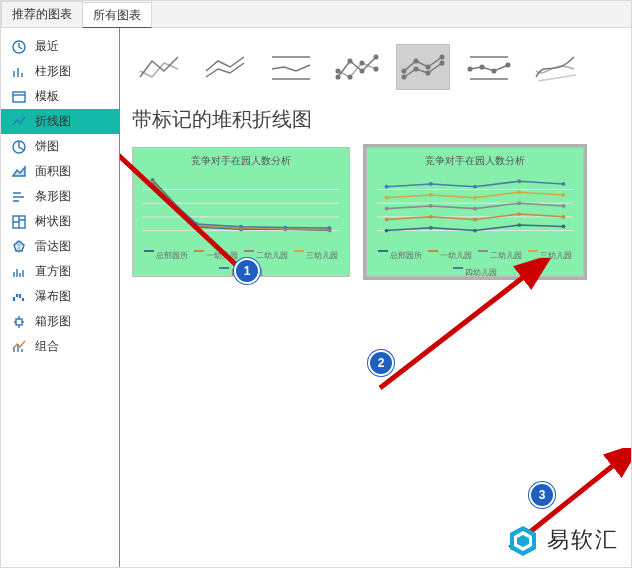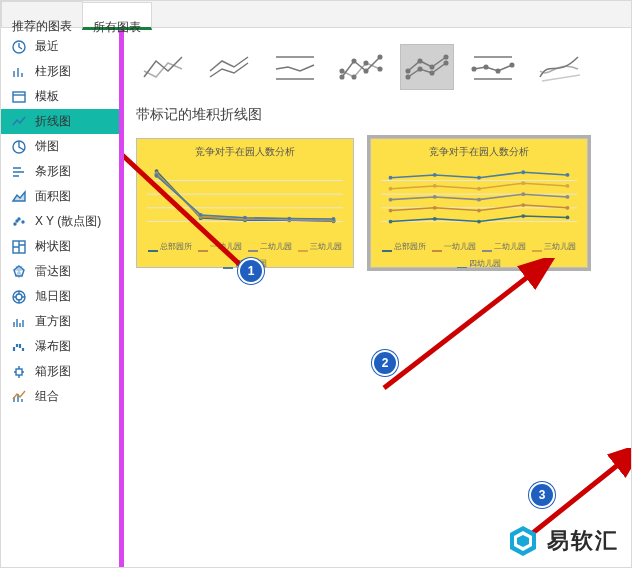--- a/index.html
+++ b/index.html
@@ -1,47 +1,47 @@
 <!DOCTYPE html>
 <html><head>
 <meta charset="utf-8">
 <style>
   html,body{margin:0;padding:0;font-family:"Microsoft YaHei","Segoe UI",sans-serif;font-size:12px;color:#333;background:#fff}
   .root{width:632px;height:568px;position:relative;border:1px solid #d9d9d9;box-sizing:border-box;overflow:hidden}
   
   .tabs{display:flex;border-bottom:1px solid #d9d9d9;background:#f3f3f3;height:26px}
-  .tab{padding:12px 10px;line-height:25px;border:1px solid #d9d9d9;border-bottom:none;margin-right:-1px;background:#f3f3f3;cursor:pointer}
-  .tab.active{background:#fff;border-bottom:3px solid #15803d;position:relative;top:1px}
+  .tab{padding:0 10px;line-height:25px;border:1px solid #d9d9d9;border-bottom:none;margin-right:-1px;background:#f3f3f3;cursor:pointer}
+  .tab.active{background:#fff;border-bottom:1px solid #15803d;position:relative;top:1px}
   
   .body{display:flex;height:calc(100% - 26px)}
-  .sidebar{width:118px;border-right:5px solid #d946ef;padding:6px 0;overflow:auto}
+  .sidebar{width:118px;border-right:1px solid #d946ef;padding:6px 0;overflow:auto}
   .sb-item{display:flex;align-items:center;gap:8px;padding:4px 10px;cursor:pointer;white-space:nowrap}
   .sb-item.selected{background:#14b8a6}
   .sb-icon{width:16px;height:16px;flex:0 0 16px;color:#2e75b6}
   .content{flex:1;padding:10px 12px;overflow:hidden;position:relative}
   
   .ribbon{display:flex;gap:12px;margin:6px 0 16px}
   .ribbon-item{width:52px;height:44px;display:flex;align-items:center;justify-content:center;cursor:pointer;border:1px solid transparent}
   .ribbon-item.selected{background:#d0d0d0;border:1px solid #bfbfbf}
   .ribbon-item svg{width:46px;height:36px}
-  .subtitle{font-size:14px;color:#444;margin:4px 0 14px}
+  .subtitle{font-size:20px;color:#444;margin:4px 0 14px}
   
   .previews{display:flex;gap:16px}
-  .preview{width:218px;height:130px;border:1px solid #bfbfbf;background:#fde047;padding:6px 4px;box-sizing:border-box;cursor:pointer}
+  .preview{width:218px;height:130px;border:1px solid #bfbfbf;background:#86efac;padding:6px 4px;box-sizing:border-box;cursor:pointer}
   .preview.selected{outline:3px solid #b0b0b0;outline-offset:0}
   .preview-title{text-align:center;font-size:10px;color:#555;margin-bottom:6px}
   .preview-plot{position:relative;height:72px;margin:0 6px}
   .preview-plot svg{width:100%;height:100%}
   .legend{display:flex;gap:6px;justify-content:center;font-size:8px;color:#6a6a6a;margin-top:4px;flex-wrap:wrap}
-  .legend span{display:flex;align-items:flex-end;gap:2px}
+  .legend span{display:flex;align-items:flex-start;gap:2px}
   .legend i{width:10px;height:2px;display:inline-block}
   
   .arrow{position:absolute;pointer-events:none}
   .badge{position:absolute;width:22px;height:22px;border-radius:50%;background:#1f5fbf;border:2px solid #fff;color:#fff;font-weight:bold;display:flex;align-items:center;justify-content:center;font-size:12px;box-shadow:0 0 0 1px #1f5fbf;pointer-events:none}
-  .watermark{position:absolute;right:12px;bottom:10px;display:flex;align-items:center;gap:8px;color:#2b2b2b;font-weight:700;font-size:22px;letter-spacing:2px}
+  .watermark{position:absolute;right:12px;bottom:10px;display:flex;align-items:flex-start;gap:8px;color:#2b2b2b;font-weight:400;font-size:22px;letter-spacing:2px}
   .watermark svg{width:32px;height:32px}
 </style>
 </head>
 <body>
 
 <div class="root">
   <div class="tabs">
     <div class="tab">推荐的图表</div>
     <div class="tab active">所有图表</div>
   </div>
@@ -76,60 +76,43 @@
         </div>
         <div class="sb-item">
           <span class="sb-icon"><svg viewBox="0 0 16 16" fill="none" stroke="currentColor" stroke-width="1.4">
               <circle cx="8" cy="8" r="6"></circle>
               <path d="M8 2v6l5 3"></path>
             </svg></span>
           <span>饼图</span>
         </div>
         <div class="sb-item">
           <span class="sb-icon"><svg viewBox="0 0 16 16" fill="none" stroke="currentColor" stroke-width="1.4">
+              <path d="M2 12l4-6 3 3 5-6v9H2z" fill="currentColor" fill-opacity=".25"></path>
+            </svg></span>
+          <span>面积图</span>
+        </div>
+        <div class="sb-item">
+          <span class="sb-icon"><svg viewBox="0 0 16 16" fill="none" stroke="currentColor" stroke-width="1.4">
               <path d="M2 4h8M2 8h11M2 12h6"></path>
             </svg></span>
           <span>条形图</span>
-        </div>
-        <div class="sb-item">
-          <span class="sb-icon"><svg viewBox="0 0 16 16" fill="none" stroke="currentColor" stroke-width="1.4">
-              <path d="M2 12l4-6 3 3 5-6v9H2z" fill="currentColor" fill-opacity=".25"></path>
-            </svg></span>
-          <span>面积图</span>
-        </div>
-        <div class="sb-item">
-          <span class="sb-icon"><svg viewBox="0 0 16 16" fill="none" stroke="currentColor" stroke-width="1.4">
-              <circle cx="4" cy="10" r="1" fill="currentColor"></circle>
-              <circle cx="8" cy="5" r="1" fill="currentColor"></circle>
-              <circle cx="12" cy="8" r="1" fill="currentColor"></circle>
-              <circle cx="6" cy="7" r="1" fill="currentColor"></circle>
-            </svg></span>
-          <span>X Y (散点图)</span>
         </div>
         <div class="sb-item">
           <span class="sb-icon"><svg viewBox="0 0 16 16" fill="none" stroke="currentColor" stroke-width="1.4">
               <rect x="2" y="2" width="12" height="12"></rect>
               <path d="M8 2v12M2 8h6M8 6h6"></path>
             </svg></span>
           <span>树状图</span>
         </div>
         <div class="sb-item">
           <span class="sb-icon"><svg viewBox="0 0 16 16" fill="none" stroke="currentColor" stroke-width="1.4">
               <path d="M8 2l5 4-2 6H5L3 6z"></path>
               <path d="M8 2v12M3 6l10 0M5 12l6-10M11 12L5 2" stroke-opacity=".4"></path>
             </svg></span>
           <span>雷达图</span>
-        </div>
-        <div class="sb-item">
-          <span class="sb-icon"><svg viewBox="0 0 16 16" fill="none" stroke="currentColor" stroke-width="1.4">
-              <circle cx="8" cy="8" r="6"></circle>
-              <circle cx="8" cy="8" r="3"></circle>
-              <path d="M8 2v3M8 11v3M2 8h3M11 8h3"></path>
-            </svg></span>
-          <span>旭日图</span>
         </div>
         <div class="sb-item">
           <span class="sb-icon"><svg viewBox="0 0 16 16" fill="none" stroke="currentColor" stroke-width="1.4">
               <path d="M3 13V8M6 13V5M9 13V9M12 13V6"></path>
             </svg></span>
           <span>直方图</span>
         </div>
         <div class="sb-item">
           <span class="sb-icon"><svg viewBox="0 0 16 16" fill="none" stroke="currentColor" stroke-width="1.4">
               <path d="M3 12V8M6 8V5M9 5V9M12 9V12" stroke-width="2.2"></path>

